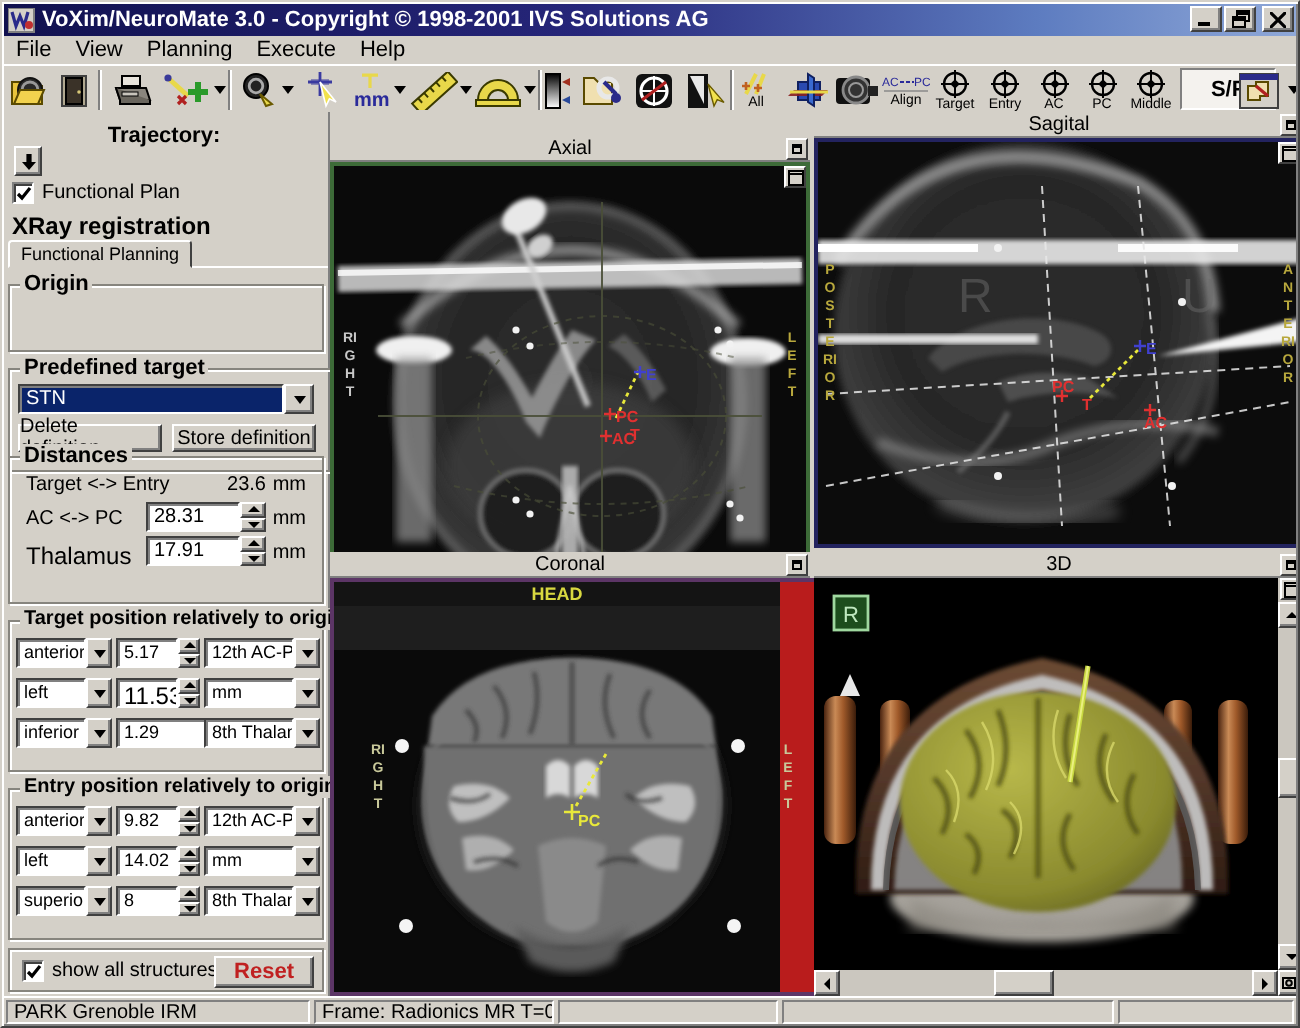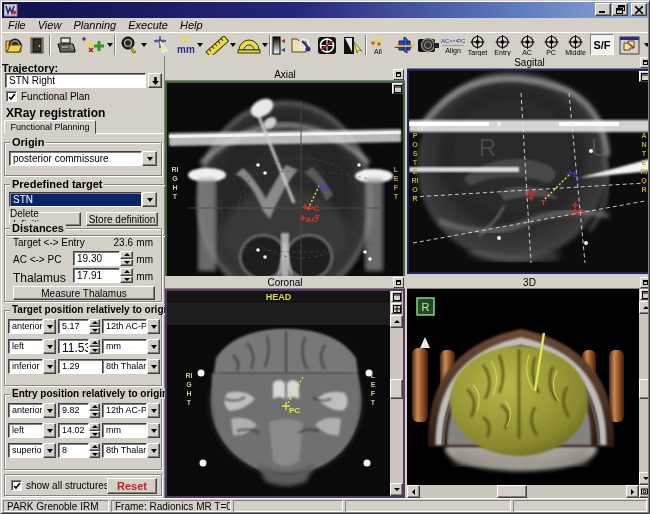--- a/index.html
+++ b/index.html
@@ -11,30 +11,30 @@
   #titlebar { left:2px; top:2px; width:646px; height:16px;
     background:linear-gradient(90deg,#11114f 0%,#26267a 45%,#5d7cc0 80%,#8fa8d8 100%);
     display:flex; align-items:center; color:#fff; }
   #title-text { font-weight:bold; font-size:11px; margin-left:3px; letter-spacing:0; white-space:nowrap; }
   #app-icon { width:14px; height:13px; margin-left:2px; flex:0 0 auto; }
   .winbtn { width:16px; height:13px; background:#d4d0c8; border:1px solid; border-color:#fff #404040 #404040 #fff;
     box-shadow:inset -1px -1px 0 #808080; display:flex; align-items:center; justify-content:center; }
   #win-min { left:595px; top:3px; } #win-max { left:612px; top:3px; } #win-close { left:631px; top:3px; }
   .winbtn svg { display:block; }
 
-  #menubar { left:2px; top:18px; width:646px; height:14px; background:#d4d0c8; display:flex; align-items:center;font-style:italic; }
+  #menubar { left:2px; top:18px; width:646px; height:14px; background:#d4d0c8; display:flex; align-items:center; }
   .menu-item { padding:0 6px; font-size:11px; color:#000; }
 
   #toolbar { left:2px; top:32px; width:646px; height:24px; background:#d4d0c8;
     border-top:1px solid #fff; }
   .tbtn { position:absolute; top:1px; height:22px; display:flex; flex-direction:column; align-items:center; justify-content:center; }
   .tbtn .tlabel { font-size:7px; line-height:7px; color:#000; margin-top:0px; }
   .tsep { position:absolute; top:2px; width:2px; height:20px; border-left:1px solid #808080; border-right:1px solid #fff; }
   .drop { position:absolute; top:10px; width:0; height:0; border-left:3px solid transparent; border-right:3px solid transparent; border-top:4px solid #000; }
-  #sf-btn { position:absolute; left:588px; top:1px; width:24px; height:21px; background:#f4f2ee;
+  #sf-btn { position:absolute; left:588px; top:1px; width:48px; height:21px; background:#f4f2ee;
     border:1px solid; border-color:#808080 #fff #fff #808080; display:flex; align-items:center; justify-content:center;
     font-weight:bold; font-size:11px; }
 
   
   #main { left:2px; top:56px; width:646px; height:442px; background:#d4d0c8; }
 
   
   #panel { left:0; top:0; width:163px; height:442px; background:#d4d0c8; border-right:1px solid #808080; }
   .bold { font-weight:bold; }
   .raised { background:#d4d0c8; border:1px solid; border-color:#fff #404040 #404040 #fff; box-shadow:inset -1px -1px 0 #808080; }
@@ -86,20 +86,21 @@
 <body>
 
 <div id="frame" class="abs"></div>
 
 <div id="titlebar" class="abs">
   <svg id="app-icon" viewBox="0 0 14 13">
     <rect x="0" y="0" width="13" height="12" fill="#d4d0c8" stroke="#808080" stroke-width="1"></rect>
     <path d="M2 2 L4 9 L6 4 L8 9 L10 2" stroke="#2a2a8a" stroke-width="1.6" fill="none"></path>
     <circle cx="10.5" cy="8.5" r="2" fill="#c03030"></circle>
   </svg>
+  <span id="title-text">VoXim/NeuroMate 3.0 - Copyright © 1998-2001 IVS Solutions AG</span>
 </div>
 <div id="win-min" class="abs winbtn">
   <svg width="8" height="7" viewBox="0 0 8 7">
       <rect x="0" y="5" width="6" height="2" fill="#000"></rect>
     </svg>
 </div>
 <div id="win-max" class="abs winbtn">
   <svg width="9" height="9" viewBox="0 0 9 9">
     <rect x="2.5" y="0.5" width="6" height="5" fill="none" stroke="#000"></rect>
       <rect x="2.5" y="0.5" width="6" height="2" fill="#000"></rect>
@@ -337,24 +338,23 @@
       <path d="M9 7 L15 12" stroke="#b02020" stroke-width="1.6"></path>
     </svg>
   </div>
   <div class="drop" style="left:642px"></div>
 </div>
 
 <div id="main" class="abs">
 
   <div id="panel" class="abs">
 
-    <div class="abs bold" style="left:0;top:6px;width:160px;text-align:left">Trajectory:</div>
+    <div class="abs bold" style="left:0;top:6px;width:160px;text-align:center">Trajectory:</div>
 
     <div class="abs combo" style="left:3px;top:17px;width:157px;height:15px">
-      <div class="cfield">STN Right</div>
       <div class="cbtn" style="margin-left:2px;width:14px">
         <svg width="7" height="8" viewBox="0 0 7 8">
             <path d="M3.5 8 L0 4 L2.2 4 L2.2 0 L4.8 0 L4.8 4 L7 4 Z" fill="#000"></path>
           </svg>
       </div>
     </div>
 
     <div class="abs" style="left:4px;top:35px;display:flex;align-items:center">
       <div class="checkbox">
         <svg width="8" height="8" viewBox="0 0 8 8">
@@ -366,26 +366,20 @@
 
     <div class="abs bold" style="left:4px;top:50px;font-size:12px">XRay registration</div>
 
     <div class="abs" style="left:2px;top:64px;width:92px;height:14px;background:#d4d0c8;border:1px solid;border-color:#fff #404040 transparent #fff;border-radius:2px 2px 0 0;font-size:9px;display:flex;align-items:center;justify-content:center">
       <span>Functional Planning</span>
     </div>
     <div class="abs" style="left:94px;top:77px;width:68px;height:1px;background:#fff"></div>
 
     <div class="abs group" style="left:2px;top:86px;width:158px;height:34px">
       <div class="gtitle">Origin</div>
-      <div class="combo" style="position:absolute;left:4px;top:8px;width:148px;height:15px">
-        <div class="cfield">posterior commissure</div>
-        <div class="cbtn">
-            <div class="arrow-down"></div>
-          </div>
-      </div>
     </div>
 
     <div class="abs group" style="left:2px;top:128px;width:188px;height:52px">
       <div class="gtitle">Predefined target</div>
       <div class="combo" style="position:absolute;left:4px;top:7px;width:148px;height:15px">
         <div class="cfield" style="background:#0a246a;color:#fff">STN</div>
         <div class="cbtn">
             <div class="arrow-down"></div>
           </div>
       </div>
@@ -398,21 +392,21 @@
     </div>
 
     <div class="abs group" style="left:2px;top:172px;width:158px;height:74px">
       <div class="gtitle">Distances</div>
       <div style="position:absolute;left:8px;top:8px;font-size:10px">Target &lt;-&gt; Entry</div>
       <div style="position:absolute;right:28px;top:8px;font-size:10px">23.6</div>
       <div style="position:absolute;right:8px;top:8px;font-size:10px">mm</div>
 
       <div style="position:absolute;left:8px;top:25px;font-size:10px">AC &lt;-&gt; PC</div>
       <div class="spin" style="position:absolute;left:68px;top:22px;width:60px;height:15px">
-        <div class="sfield">19.30</div>
+        <div class="sfield">28.31</div>
         <div class="sbtns">
             <div>
               <div class="tri-up"></div>
             </div>
             <div>
               <div class="tri-dn"></div>
             </div>
           </div>
       </div>
       <div style="position:absolute;right:8px;top:25px;font-size:10px">mm</div>
@@ -424,23 +418,20 @@
             <div>
               <div class="tri-up"></div>
             </div>
             <div>
               <div class="tri-dn"></div>
             </div>
           </div>
       </div>
       <div style="position:absolute;right:8px;top:42px;font-size:10px">mm</div>
 
-      <div class="btn raised" style="position:absolute;left:8px;top:57px;width:142px;height:14px">
-          <span>Measure Thalamus</span>
-        </div>
     </div>
 
     <div class="abs group" style="left:2px;top:254px;width:158px;height:76px">
       <div class="gtitle" style="font-size:10px">Target position relatively to origin</div>
 
       <div class="combo" style="position:absolute;left:3px;top:8px;width:48px;height:15px">
         <div class="cfield" style="font-size:9px">anterior</div>
         <div class="cbtn" style="width:13px">
             <div class="arrow-down"></div>
           </div>
@@ -774,21 +765,21 @@
     </div>
   </div>
 
   <div class="abs" style="left:163px;top:220px;width:240px;height:222px">
     <div class="vp-title">
       <span>Coronal</span>
       <div class="vp-maxbtn">
           <div></div>
         </div>
     </div>
-    <div style="position:relative;width:240px;height:209px;background:#1d4ed8;border:2px solid #5c3566">
+    <div style="position:relative;width:261px;height:209px;background:#b91c1c;border:2px solid #5c3566">
       <div style="position:absolute;left:0;top:0;width:223px;height:12px;background:#141414;color:#d8d840;font-size:9px;font-weight:bold;display:flex;align-items:center;justify-content:center">
         <span>HEAD</span>
       </div>
       <svg width="223" height="193" viewBox="0 0 223 193" style="position:absolute;left:0;top:12px">
         <rect width="223" height="193" fill="#0a0a0a"></rect>
         <rect y="0" width="223" height="22" fill="#1e1e1e"></rect>
 
         <ellipse cx="119" cy="100" rx="78" ry="74" fill="#1c1c1c" filter="url(#b2)"></ellipse>
         <ellipse cx="119" cy="98" rx="74" ry="70" fill="none" stroke="#888" stroke-width="2" opacity="0.8" filter="url(#b1)"></ellipse>
 
@@ -967,18 +958,18 @@
             <circle cx="3.5" cy="4.5" r="1.4" fill="none" stroke="#000"></circle>
             <rect x="6.5" y="3" width="2" height="3" fill="#000"></rect>
         </svg>
       </div>
     </div>
   </div>
 
 </div>
 
 <div id="statusbar" class="abs">
-  <div class="spanel" style="width:106px">PARK Grenoble IRM</div>
+  <div class="spanel" style="width:152px">PARK Grenoble IRM</div>
   <div class="spanel" style="width:120px">Frame: Radionics MR T=0.8 mm</div>
   <div class="spanel" style="width:110px"></div>
   <div class="spanel" style="width:166px"></div>
   <div class="spanel" style="flex:1"></div>
 </div>
 
 </body></html>

